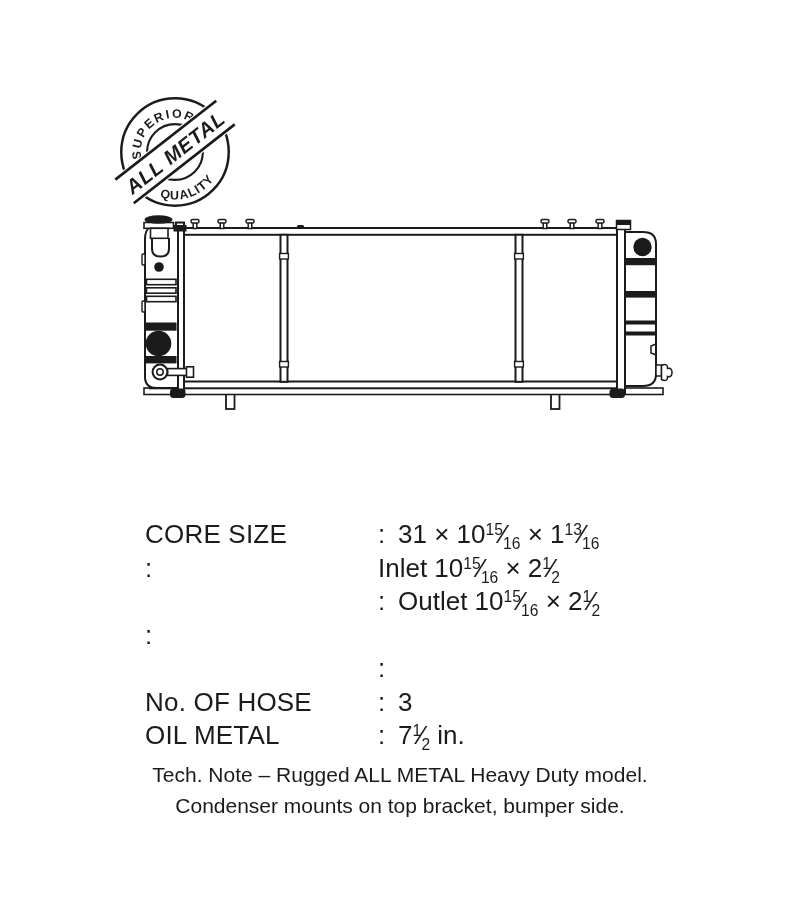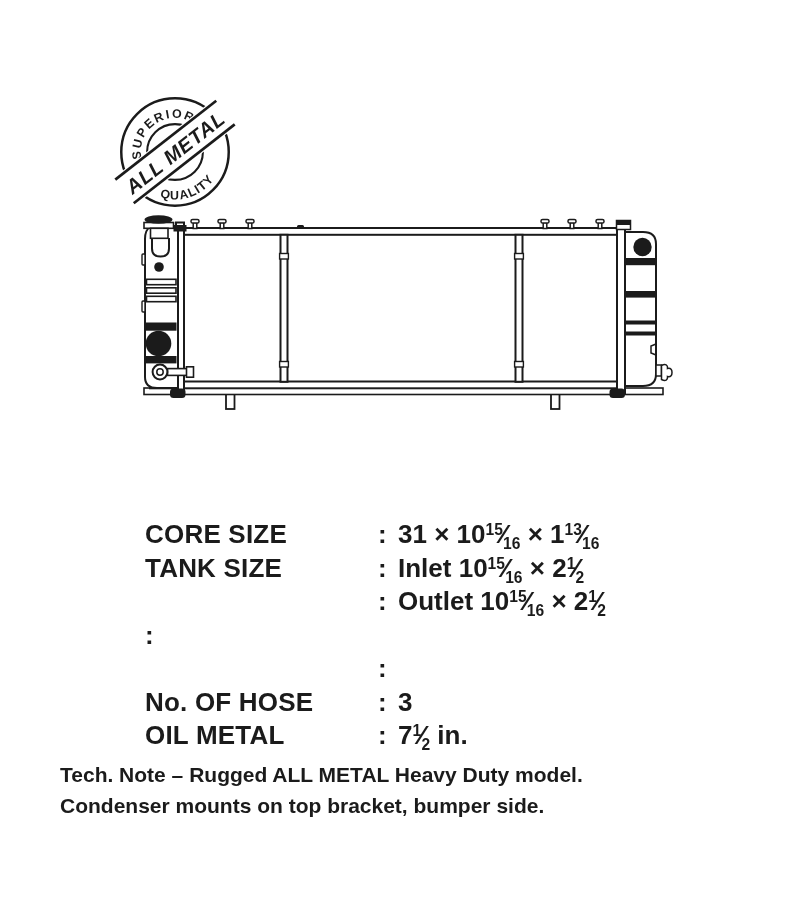--- a/index.html
+++ b/index.html
@@ -6,35 +6,35 @@
   body{
     width:800px;height:900px;background:#ffffff;overflow:hidden;position:relative;
     font-family:"Liberation Sans","DejaVu Sans",sans-serif;color:#1b1b1b;
   }
   .page{position:absolute;inset:0;}
   svg text{font-family:"Liberation Sans","DejaVu Sans",sans-serif;}
   .stamp{position:absolute;left:113px;top:90px;width:124px;height:124px;}
   .diagram{position:absolute;left:130px;top:205px;width:570px;height:220px;}
   .specs{
     position:absolute;left:145px;top:518px;width:540px;
-    font-size:26px;font-weight:bold;color:#1b1b1b;
+    font-size:26px;font-weight:normal;color:#1b1b1b;
   }
   .spec-row{
     display:grid;grid-template-columns:233px 20px auto;
     height:33.5px;line-height:33.5px;white-space:nowrap;align-items:baseline;
   }
   .spec-label{letter-spacing:0.2px;}
   .spec-colon{text-align:left;}
   .frac{white-space:nowrap;}
   .frac sup{font-size:0.60em;vertical-align:0.52em;line-height:0;letter-spacing:0;}
   .frac sub{font-size:0.60em;vertical-align:-0.38em;line-height:0;letter-spacing:0;}
   .fslash{font-size:1.02em;margin-left:-0.06em;margin-right:-0.10em;}
   .technote{
-    position:absolute;left:60px;top:759px;width:680px;
-    font-size:21px;font-weight:bold;line-height:31px;color:#1b1b1b;
+    position:absolute;left:60px;top:759px;width:680px;text-align:center;
+    font-size:21px;font-weight:normal;line-height:31px;color:#1b1b1b;
   }
 </style>
 </head>
 <body>
 
 <div class="page">
 
   <svg class="stamp" viewBox="0 0 120 120" aria-hidden="true">
     <circle cx="60" cy="60" r="52" fill="none" stroke="#1b1b1b" stroke-width="2.4"></circle>
     <circle cx="60" cy="60" r="27" fill="none" stroke="#1b1b1b" stroke-width="2"></circle>
@@ -159,21 +159,20 @@
     </g>
   </svg>
 
   <div class="specs" id="specs">
       <div class="spec-row">
         <span class="spec-label">CORE SIZE</span>
         <span class="spec-colon">:</span>
         <span class="spec-value">31 × 10<span class="frac"><sup>15</sup><span class="fslash">⁄</span><sub>16</sub></span> × 1<span class="frac"><sup>13</sup><span class="fslash">⁄</span><sub>16</sub></span></span>
       </div>
       <div class="spec-row">
-        <span class="spec-label">TANK SIZE</span>
         <span class="spec-colon">:</span>
         <span class="spec-value">Inlet 10<span class="frac"><sup>15</sup><span class="fslash">⁄</span><sub>16</sub></span> × 2<span class="frac"><sup>1</sup><span class="fslash">⁄</span><sub>2</sub></span></span>
       </div>
       <div class="spec-row">
         <span class="spec-label"></span>
         <span class="spec-colon">:</span>
         <span class="spec-value">Outlet 10<span class="frac"><sup>15</sup><span class="fslash">⁄</span><sub>16</sub></span> × 2<span class="frac"><sup>1</sup><span class="fslash">⁄</span><sub>2</sub></span></span>
       </div>
       <div class="spec-row">
         <span class="spec-colon">:</span>

